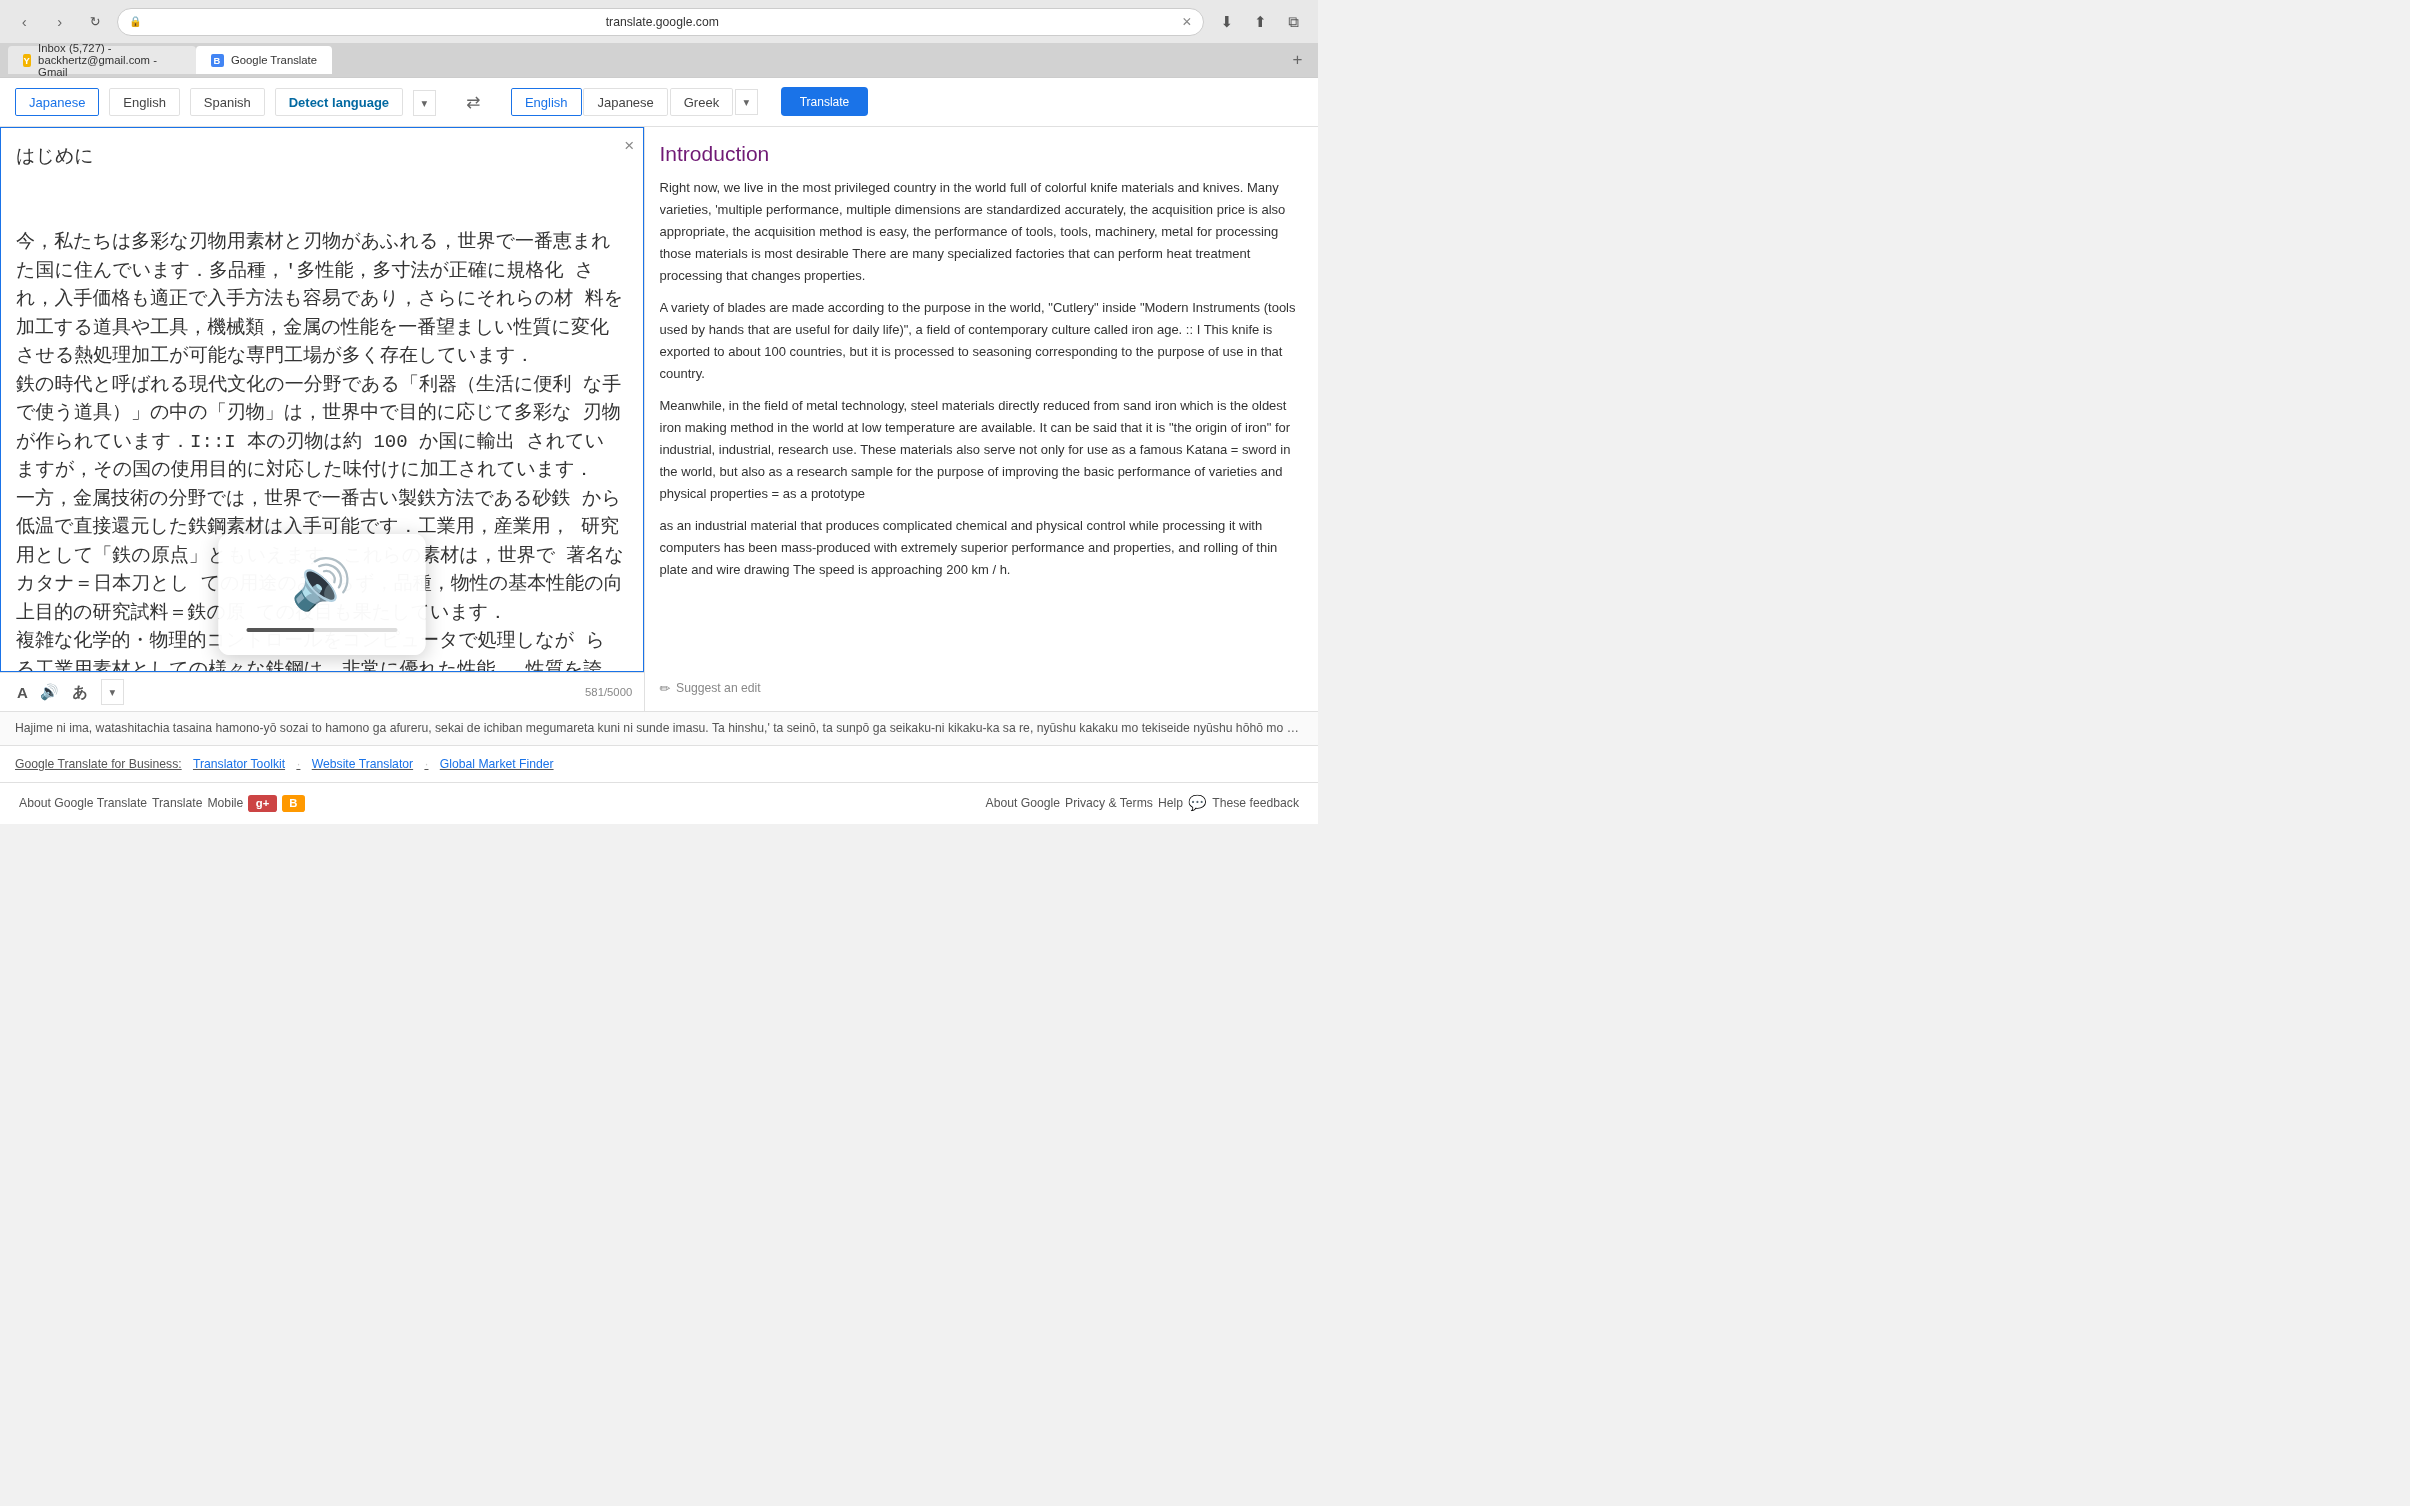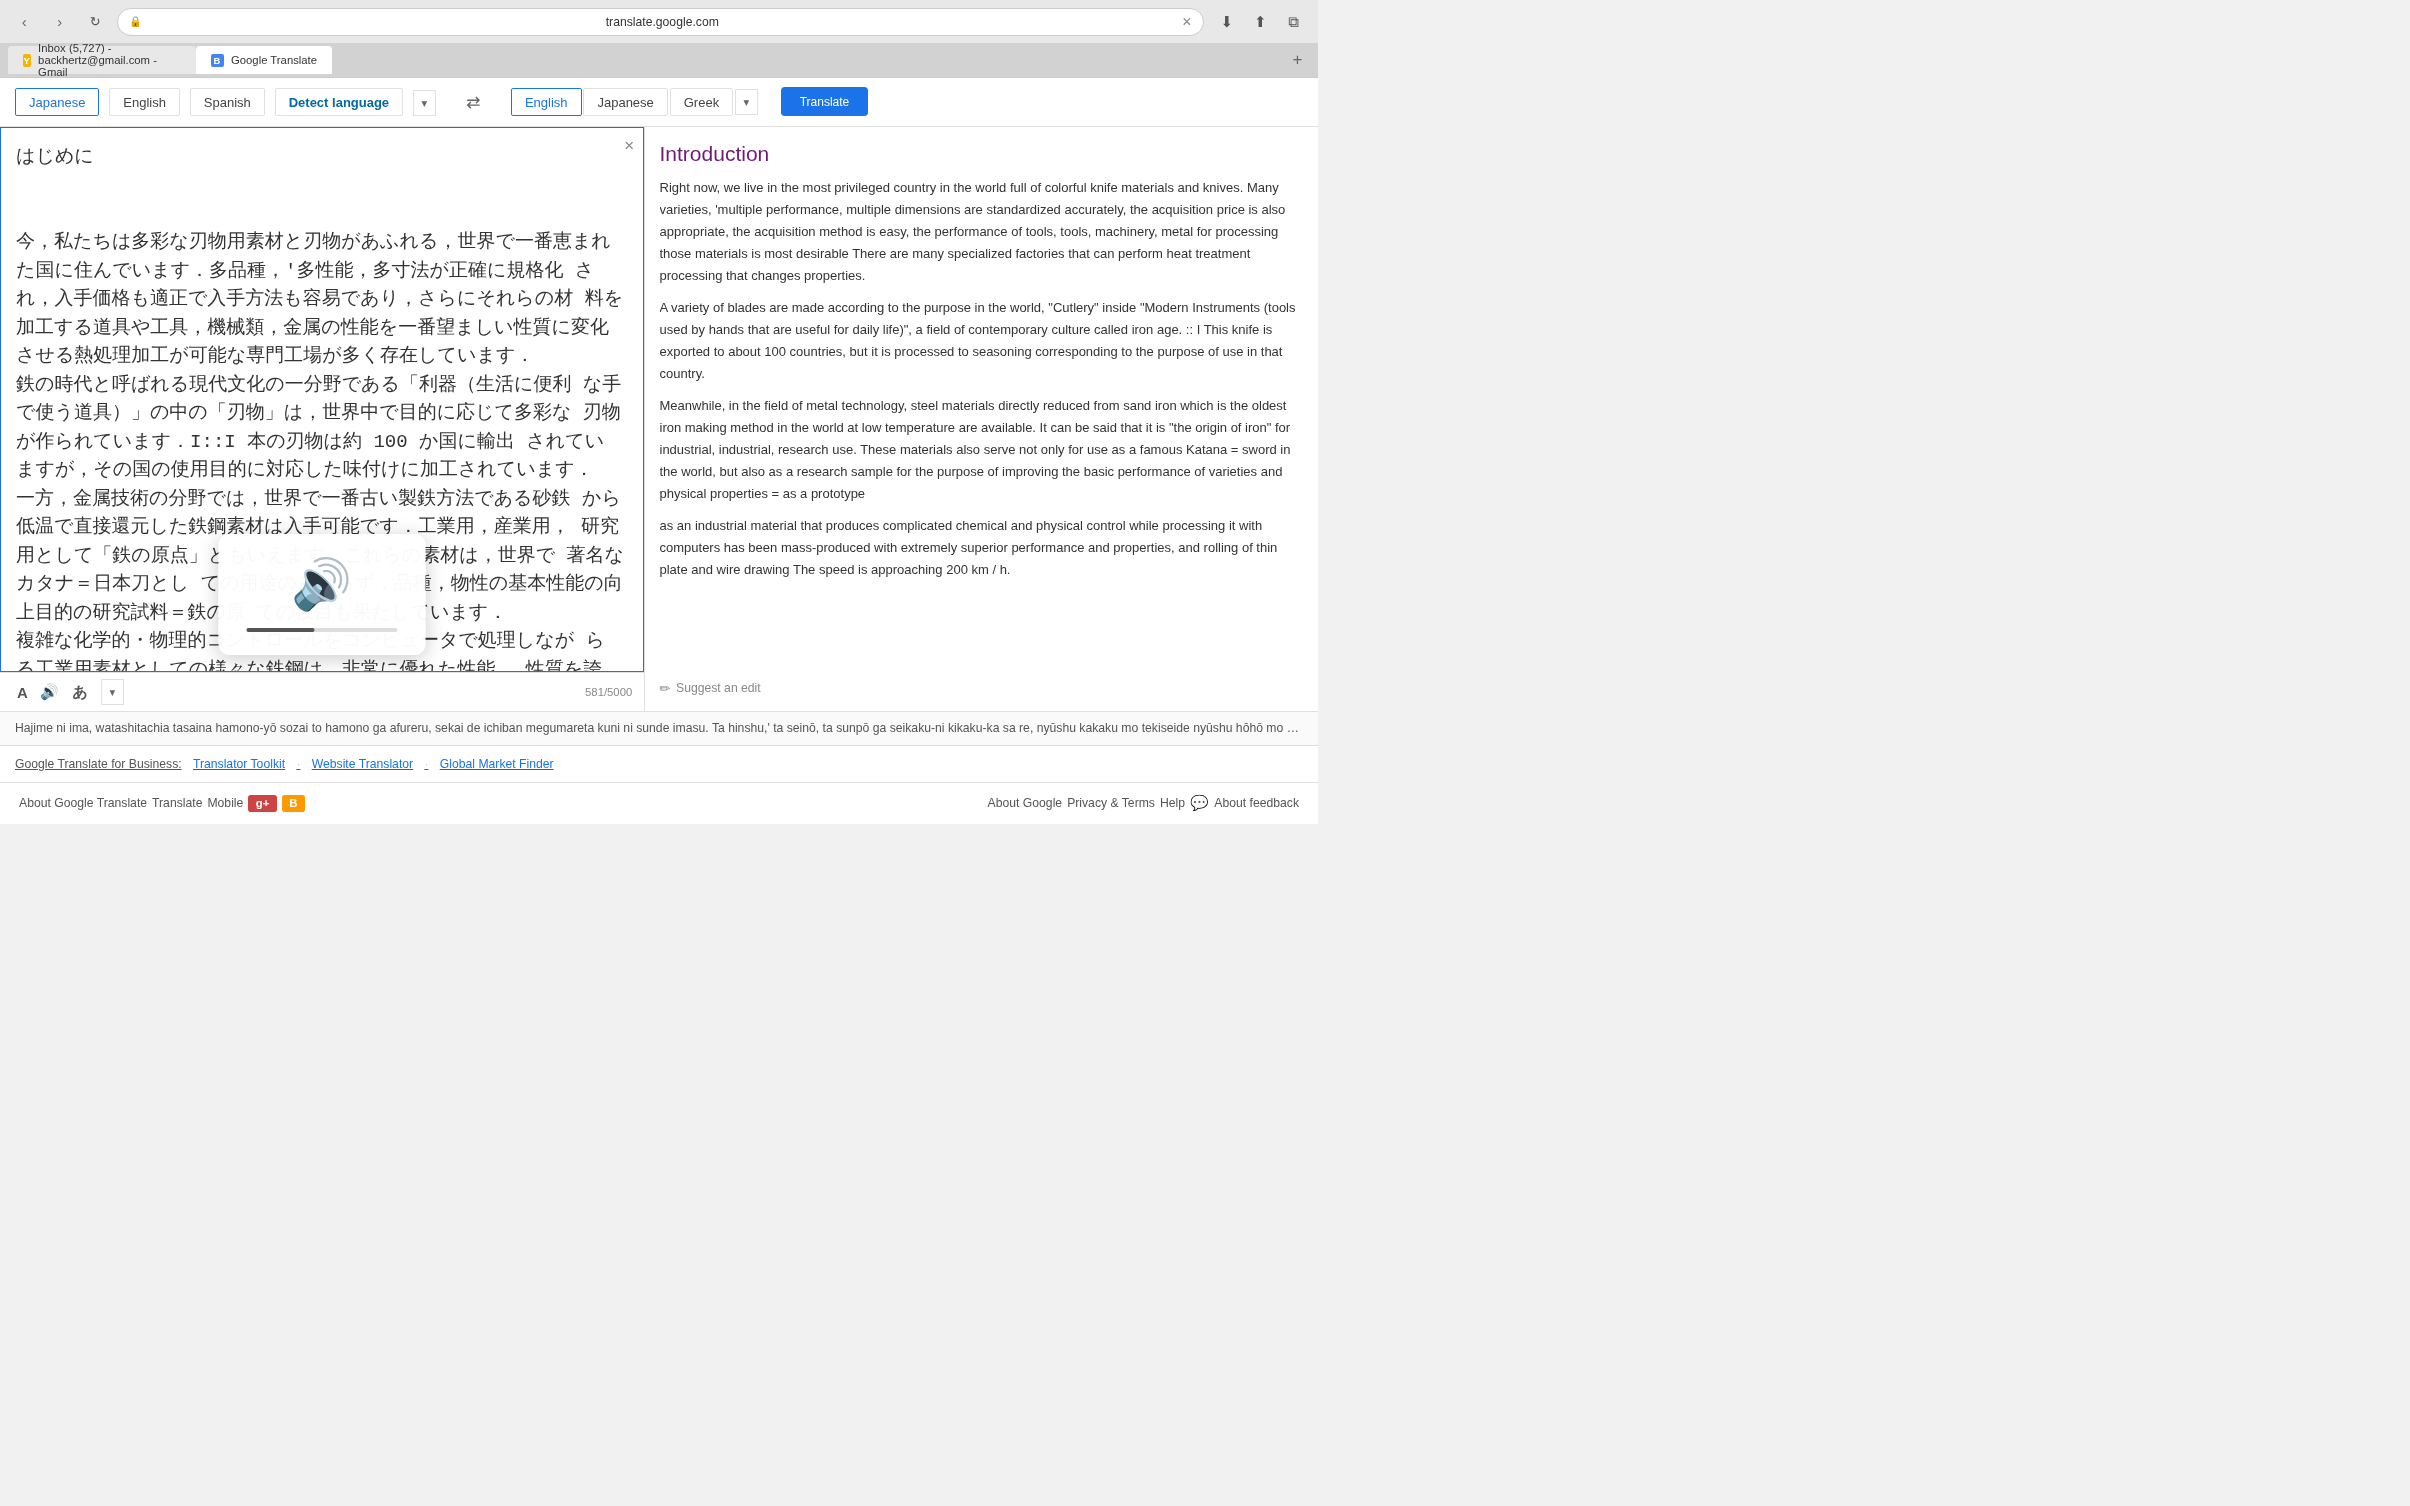--- a/index.html
+++ b/index.html
@@ -486,18 +486,18 @@
     <a class="footer-link">Translate</a>
     <a class="footer-link">Mobile</a>
     <button style="background:#c44;color:white;border:none;border-radius:2.8px;padding:2.8px 7.5px;font-size:11.3px;cursor:pointer;font-weight:bold;">g+</button>
     <button style="background:#f90;color:white;border:none;border-radius:2.8px;padding:2.8px 7.5px;font-size:11.3px;cursor:pointer;font-weight:bold;">B</button>
     <div class="footer-spacer"></div>
     <a class="footer-link">About Google</a>
     <a class="footer-link">Privacy &amp; Terms</a>
     <a class="footer-link">Help</a>
     <div class="send-feedback-btn">
       <span class="feedback-icon">💬</span>
-      <span>About feedback</span>
+      <span>These feedback</span>
     </div>
   </div>
 
 </div>
 
 
 </body></html>

